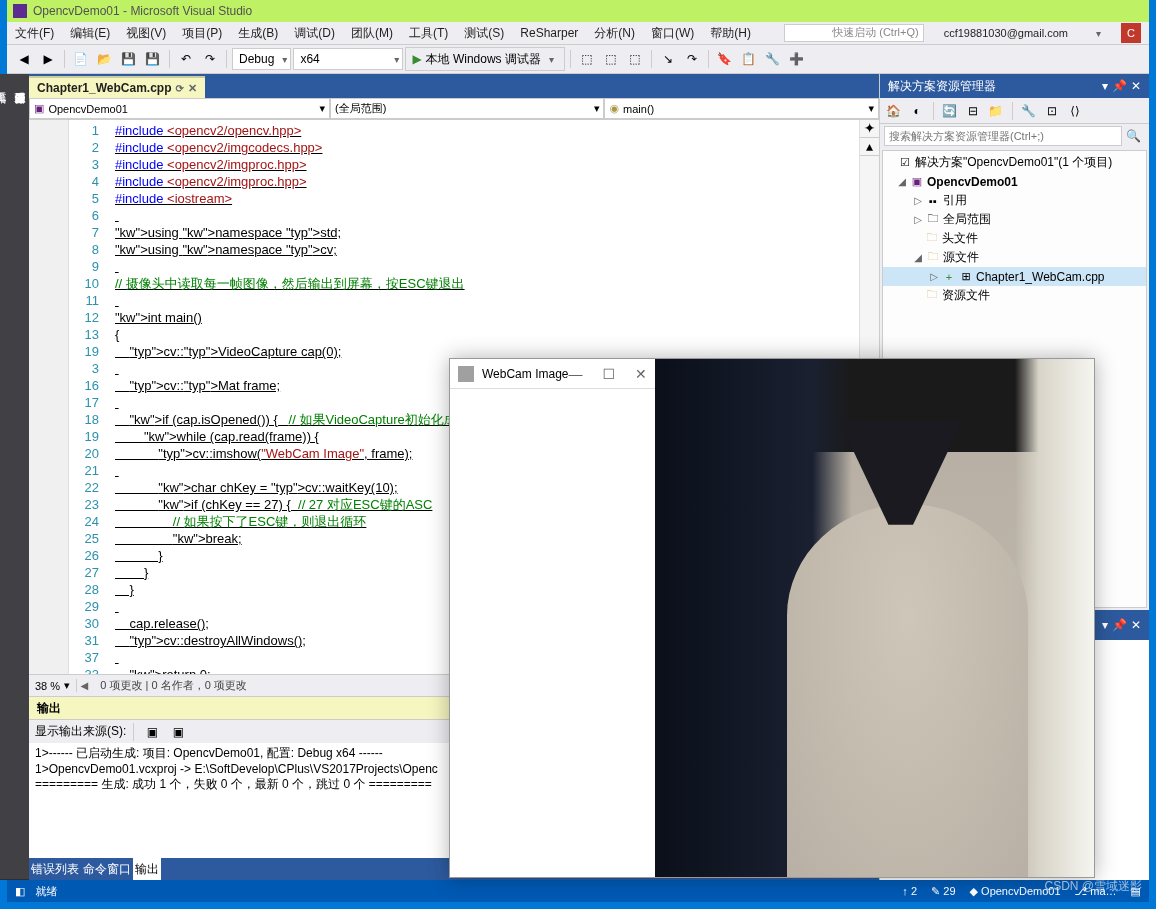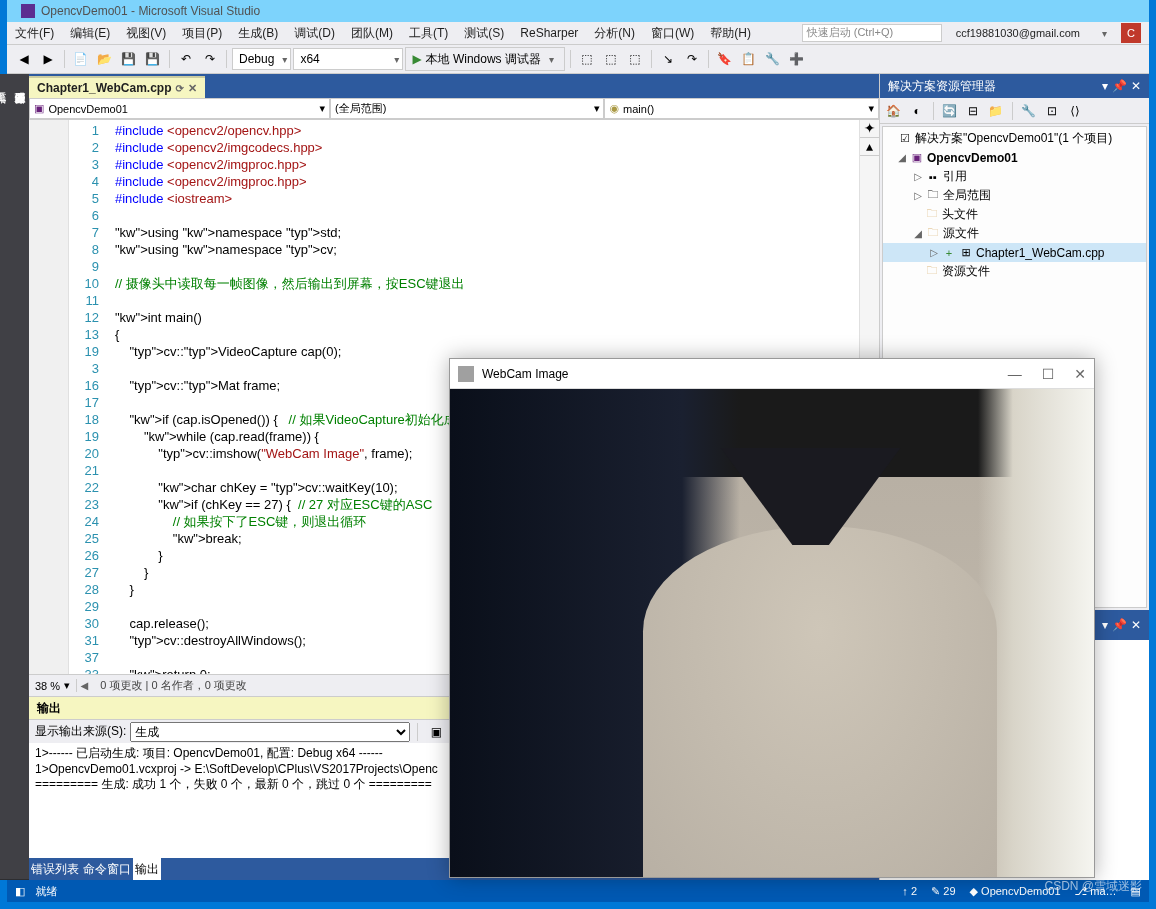--- a/index.html
+++ b/index.html
@@ -1,22 +1,22 @@
 <!DOCTYPE html>
 <html><head>
 <meta charset="utf-8">
 <style>
 * { margin:0; padding:0; box-sizing:border-box; font-family:"Microsoft YaHei","Segoe UI",sans-serif; }
 body { width:1156px; height:909px; background:#0078d7; overflow:hidden; font-size:12px; position:relative; }
 .ide { position:absolute; top:0; left:7px; right:7px; bottom:7px; background:#eeeef2; display:flex; flex-direction:column; }
-.titlebar { height:22px; background:#7dd3fc; display:flex; align-items:center; padding:0 14px; color:#525252; }
+.titlebar { height:22px; background:#bef264; display:flex; align-items:center; padding:0 6px; color:#525252; }
 .titlebar .vsicon { width:14px; height:14px; background:#5c2d91; margin-right:6px; }
 .menubar { height:22px; background:#eeeef2; display:flex; align-items:center; }
 .menubar span { padding:0 8px; cursor:pointer; color:#1e1e1e; }
-.menubar .right { margin-left:auto; display:flex; align-items:center; gap:6px; padding-right:8px; }
+.menubar .right { margin-left:auto; display:flex; align-items:center; gap:12px; padding-right:8px;text-align:right; }
 .menubar .search { background:#fff; border:1px solid #ccc; width:140px; height:18px; font-size:11px; padding:0 4px; color:#888; }
 .avatar { width:20px; height:20px; background:#c0392b; color:#fff; display:flex; align-items:center; justify-content:center; font-size:11px; }
 .toolbar { height:30px; background:#eeeef2; border-top:1px solid #ccc; border-bottom:1px solid #ccc; display:flex; align-items:center; gap:2px; padding:0 6px; }
 .tb-btn { width:22px; height:22px; display:flex; align-items:center; justify-content:center; cursor:pointer; }
 .tb-sep { width:1px; height:18px; background:#ccc; margin:0 3px; }
 .tb-combo { background:#fff; border:1px solid #ccc; height:22px; padding:0 16px 0 6px; font-size:12px; display:flex; align-items:center; position:relative; }
 .tb-combo::after { content:"▾"; position:absolute; right:3px; color:#666; font-size:10px; }
 .tb-start { background:#eeeef2; border:1px solid #ccc; height:24px; padding:0 10px 0 6px; display:flex; align-items:center; gap:4px; }
 .tb-start .play { color:#388a34; font-size:12px; }
 .workspace { flex:1; display:flex; min-height:0; }
@@ -26,21 +26,21 @@
 .doc-tabs { height:24px; background:#2d5a9e; display:flex; align-items:flex-end; }
 .doc-tab { height:22px; background:#f6f6c1; padding:0 8px; display:flex; align-items:center; gap:4px; font-weight:bold; color:#1e1e1e; border-top:2px solid #cccca0; }
 .doc-tab .pin { font-size:10px; color:#666; }
 .doc-tab .close { font-size:11px; color:#666; cursor:pointer; }
 .nav-bar { height:22px; background:#eeeef2; display:flex; border-bottom:1px solid #ccc; }
 .nav-combo { flex:1; border:1px solid #ccc; background:#fff; font-size:11px; padding:0 4px; display:flex; align-items:center; gap:4px; }
 .nav-combo .arrow { margin-left:auto; }
 .code-area { flex:1; display:flex; background:#fff; font-family:Consolas,monospace; font-size:13px; min-height:0; overflow:hidden; }
 .gutter-margin { width:40px; background:#f0f0f0; border-right:1px solid #e0e0e0; }
 .line-nums { width:36px; text-align:right; color:#2b91af; padding:2px 6px 0 0; line-height:17px; }
-.code-content { flex:1; padding:2px 0 0 10px; line-height:17px; white-space:pre; position:relative; }
+.code-content { flex:1; padding:2px 0 0 10px; line-height:17px; white-space:pre; position:relative;text-decoration:underline; }
 .kw { color:#0000ff; } .str { color:#a31515; } .cmt { color:#008000; } .inc { color:#a31515; }
 .code-right-strip { width:20px; background:#f5f5f5; border-left:1px solid #e0e0e0; display:flex; flex-direction:column; }
 .code-right-strip .plus { height:18px; text-align:center; border-bottom:1px solid #ccc; font-size:14px; }
 .zoom-bar { height:22px; background:#eeeef2; border-top:1px solid #ccc; display:flex; align-items:center; font-size:11px; }
 .zoom-bar .zoom { padding:0 6px; border-right:1px solid #ccc; display:flex; align-items:center; gap:4px; }
 .zoom-bar .stats { padding:0 8px; color:#444; }
 .zoom-bar .statarrow { font-size:10px; color:#666; padding:0 4px; }
 .output-panel { display:flex; flex-direction:column; border-top:1px solid #ccc; }
 .output-title { height:22px; background:#f6f6c1; padding:0 8px; display:flex; align-items:center; font-weight:bold; }
 .output-toolbar { height:24px; background:#eeeef2; display:flex; align-items:center; gap:4px; padding:0 6px; border-top:1px solid #ccc; }
@@ -60,21 +60,21 @@
 .tree .node { display:flex; align-items:center; gap:3px; height:19px; padding-left:4px; cursor:pointer; }
 .tree .expander { width:10px; font-size:10px; color:#666; text-align:center; }
 .tree .ic { width:14px; height:14px; display:inline-flex; align-items:center; justify-content:center; font-size:11px; }
 .tree .bold { font-weight:bold; }
 .tree .sel { background:#cde6f7; }
 .props-panel { height:30px; background:#2d5a9e; color:#fff; display:flex; align-items:center; padding:0 8px; gap:6px; }
 .props-panel .ic { margin-left:auto; display:flex; gap:4px; }
 .props-body { flex:0 0 240px; background:#fff; }
 .statusbar { height:22px; background:#0059b3; color:#fff; display:flex; align-items:center; padding:0 8px; font-size:11px; gap:10px; }
 .statusbar .sb-right { margin-left:auto; display:flex; align-items:center; gap:14px; }
-.webcam-win { position:absolute; top:358px; left:449px; width:646px; height:520px; background:#fff; border:1px solid #999; box-shadow:0 0 20px rgba(0,0,0,.3); display:flex; flex-direction:column; }
+.webcam-win { position:absolute; top:358px; left:449px; width:646px; height:520px; background:#fff; border:1px solid #999; box-shadow:0 0 20px rgba(0,0,0,.3); display:flex; }
 .webcam-tb { height:30px; background:#fff; display:flex; align-items:center; padding:0 8px; border-bottom:1px solid #ddd; }
 .webcam-tb .ci { width:16px; height:16px; background:#a0a0a0; margin-right:8px; }
 .webcam-tb .ctrls { margin-left:auto; display:flex; gap:20px; color:#666; font-size:14px; }
 .webcam-img { flex:1; background:#2a2a2a; position:relative; overflow:hidden; }
 .person { position:absolute; inset:0; background:linear-gradient(to bottom,#1a1a1a 0%,#1a1a1a 18%,#b8b0a4 18%,#c5bdb0 100%); }
 .person::before { content:""; position:absolute; top:0; left:0; width:45%; height:100%; background:linear-gradient(to right,#0a0f1a 0%,#1a2030 80%,transparent 100%); }
 .person::after { content:""; position:absolute; top:0; right:0; width:18%; height:100%; background:linear-gradient(to left,#f5f5f0 0%,#d8d4c8 70%,transparent 100%); }
 .sweater { position:absolute; top:28%; left:30%; right:15%; bottom:0; background:radial-gradient(ellipse at 50% 30%,#cec6b8,#b8b0a4); border-radius:50% 50% 0 0 / 30% 30% 0 0; }
 .vneck { position:absolute; top:12%; left:42%; width:28%; height:20%; background:#1a1a20; clip-path:polygon(0 0,100% 0,60% 100%,40% 100%); }
 .watermark { position:absolute; right:14px; bottom:14px; color:rgba(255,255,255,.6); font-size:12px; }
@@ -222,21 +222,20 @@
             <span>▾</span>
           </div>
         <span class="statarrow">◀</span>
         <span class="stats">0 项更改 | 0 名作者，0 项更改</span>
       </div>
 
       <div class="output-panel">
         <div class="output-title">输出</div>
         <div class="output-toolbar">
           <span>显示输出来源(S):</span>
-          <select><option>生成</option></select>
           <div class="tb-sep"></div>
           <div class="tb-btn">▣</div>
           <div class="tb-btn">▣</div>
         </div>
         <div class="output-body" id="outputbody"><div>1&gt;------ 已启动生成: 项目: OpencvDemo01, 配置: Debug x64 ------</div><div>1&gt;OpencvDemo01.vcxproj -&gt; E:\SoftDevelop\CPlus\VS2017Projects\Openc</div><div>========= 生成: 成功 1 个，失败 0 个，最新 0 个，跳过 0 个 =========</div></div>
         <div class="output-tabs">
           <div class="ot">错误列表</div>
           <div class="ot">命令窗口</div>
           <div class="ot active">输出</div>
         </div>
@@ -257,20 +256,24 @@
         <div class="ib">◐</div>
         <div class="tb-sep"></div>
         <div class="ib">🔄</div>
         <div class="ib">⊟</div>
         <div class="ib">📁</div>
         <div class="tb-sep"></div>
         <div class="ib">🔧</div>
         <div class="ib">⊡</div>
         <div class="ib">⟨⟩</div>
       </div>
+      <div class="rp-search">
+        <input placeholder="搜索解决方案资源管理器(Ctrl+;)" style="">
+        <span style="padding:0 4px;color:#666">🔍</span>
+      </div>
       <div class="tree">
         <div class="node" style="padding-left:2px">
             <span class="expander"></span>
             <span class="ic">☑</span>
             <span>解决方案"OpencvDemo01"(1 个项目)</span>
           </div>
         <div class="node" style="padding-left:14px">
             <span class="expander">◢</span>
             <span class="ic" style="color:#68217a">▣</span>
             <span class="bold">OpencvDemo01</span>

